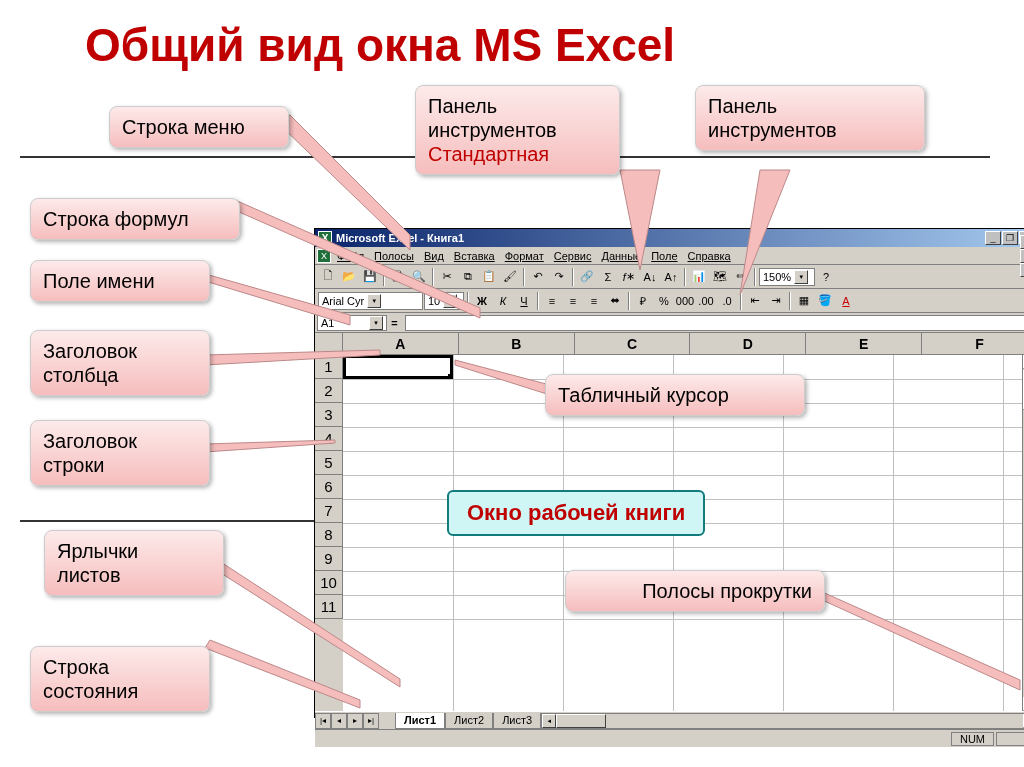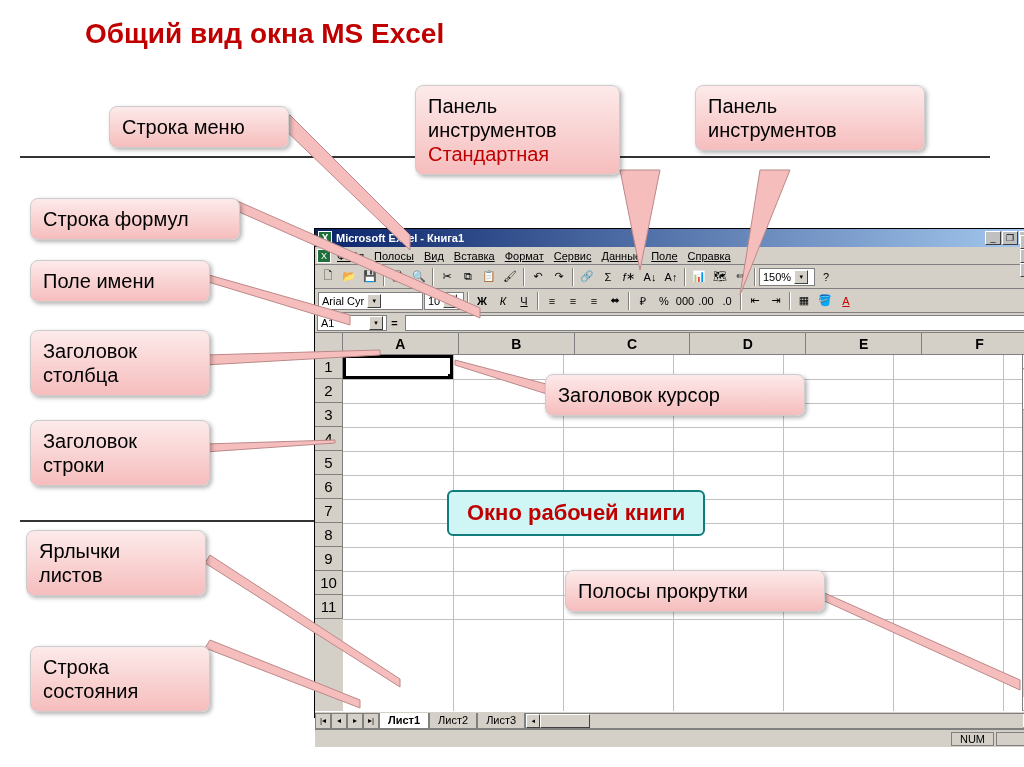--- a/index.html
+++ b/index.html
@@ -1,18 +1,18 @@
 <!DOCTYPE html>
 <html><head>
 <meta charset="utf-8">
 <style>
   * { box-sizing: border-box; margin: 0; padding: 0; }
   body { width: 1024px; height: 767px; background: #fff; font-family: Arial, sans-serif; position: relative; overflow: hidden; }
   
-  .title { position: absolute; top: 18px; left: 85px; font-size: 28px; font-weight: bold; color: #c00000; }
+  .title { position: absolute; top: 18px; left: 85px; font-size: 46px; font-weight: bold; color: #c00000; }
   
   .hr-line { position: absolute; left: 20px; width: 970px; height: 2px; background: #333; }
   .hr1 { top: 156px; }
   .hr2 { top: 520px; }
   
   .callout {
     position: absolute;
     background: linear-gradient(#fdeaea, #f6bdbd);
     border: 1px solid #ccc;
     border-radius: 8px;
@@ -90,21 +90,21 @@
   
   .vscroll { position: absolute; right: 0; top: 0; width: 16px; bottom: 0; background: #d4d0c8; border-left: 1px solid #808080; }
   .vscroll .sbtn { width: 14px; height: 14px; background: #d4d0c8; border: 1px solid #fff; border-right-color: #404040; border-bottom-color: #404040; font-size: 7px; display: flex; align-items: center; justify-content: center; position: absolute; left: 0; }
   .vscroll .thumb { position: absolute; left: 0; top: 15px; width: 14px; height: 40px; background: #d4d0c8; border: 1px solid #fff; border-right-color: #404040; border-bottom-color: #404040; }
   
   .bottombar { height: 18px; background: #d4d0c8; display: flex; align-items: center; border-top: 1px solid #fff; }
   .sheet-nav { display: flex; }
   .sheet-nav .nbtn { width: 16px; height: 16px; background: #d4d0c8; border: 1px solid #808080; font-size: 8px; display: flex; align-items: center; justify-content: center; }
   .tabs { display: flex; }
   .tab { padding: 0 8px; font-size: 11px; background: #d4d0c8; border: 1px solid #808080; border-top: none; height: 16px; line-height: 14px; }
-  .tab.active { background: #fff; font-weight: bold; }
+  .tab.active { background: #fff; font-weight: bold; margin-left: 16px; }
   .hscroll { flex: 1; height: 16px; background: #d4d0c8; border: 1px solid #808080; display: flex; }
   .hscroll .sbtn { width: 14px; height: 14px; background: #d4d0c8; border: 1px solid #fff; border-right-color: #404040; border-bottom-color: #404040; font-size: 7px; display: flex; align-items: center; justify-content: center; }
   .hscroll .track { flex: 1; }
   .hscroll .thumb { width: 50px; height: 14px; background: #d4d0c8; border: 1px solid #fff; border-right-color: #404040; border-bottom-color: #404040; }
   
   .statusbar { height: 18px; background: #d4d0c8; border-top: 1px solid #808080; display: flex; align-items: center; font-size: 11px; }
   .statusbar .pane { padding: 0 8px; border: 1px solid #808080; height: 14px; line-height: 12px; margin-right: 2px; }
   
   
   .tail { position: absolute; z-index: 8; }
@@ -116,38 +116,38 @@
 <div class="title">Общий вид окна MS Excel</div>
 
 <div class="hr-line hr1"></div>
 <div class="hr-line hr2"></div>
 
 <div class="callout" style="left:109px;top:106px;width:180px"><span>Строка меню</span></div>
 <div class="callout" style="left:30px;top:198px;width:210px"><span>Строка формул</span></div>
 <div class="callout" style="left:30px;top:260px;width:180px"><span>Поле имени</span></div>
 <div class="callout" style="left:30px;top:330px;width:180px"><span>Заголовок</span><br><span>столбца</span></div>
 <div class="callout" style="left:30px;top:420px;width:180px"><span>Заголовок</span><br><span>строки</span></div>
-<div class="callout" style="left:26px;top:530px;width:180px"><span>Ярлычки</span><br><span>листов</span></div>
+<div class="callout" style="left:44px;top:530px;width:180px"><span>Ярлычки</span><br><span>листов</span></div>
 <div class="callout" style="left:30px;top:646px;width:180px"><span>Строка</span><br><span>состояния</span></div>
 
 <div class="callout" style="left:415px;top:85px;width:205px">
   <span>Панель</span><br>
   <span>инструментов</span><br>
   <span class="sub">Стандартная</span>
 </div>
 <div class="callout" style="left:695px;top:85px;width:230px">
   <span>Панель</span><br>
   <span>инструментов</span><br>
 </div>
 
 <div class="callout" style="left:545px;top:374px;width:260px">
-  <span>Заголовок курсор</span><br>
+  <span>Табличный курсор</span><br>
 </div>
 <div class="cyan-box" style="left:447px;top:490px"><span>Окно рабочей книги</span></div>
-<div class="callout" style="left:565px;top:570px;width:260px;text-align:left"><span>Полосы прокрутки</span></div>
+<div class="callout" style="left:565px;top:570px;width:260px;text-align:right"><span>Полосы прокрутки</span></div>
 
 <div class="tail" style="left:280px;top:115px"><svg width="180" height="150">
       <polygon points="0,10 130,135 130,120 10,0" fill="#f6bdbd" stroke="#bb8888"></polygon>
     </svg></div>
 <div class="tail" style="left:600px;top:170px"><svg width="80" height="110">
       <polygon points="20,0 60,0 40,100" fill="#f6bdbd" stroke="#bb8888"></polygon>
     </svg></div>
 <div class="tail" style="left:720px;top:170px"><svg width="80" height="130">
       <polygon points="40,0 70,0 20,125" fill="#f6bdbd" stroke="#bb8888"></polygon>
     </svg></div>

